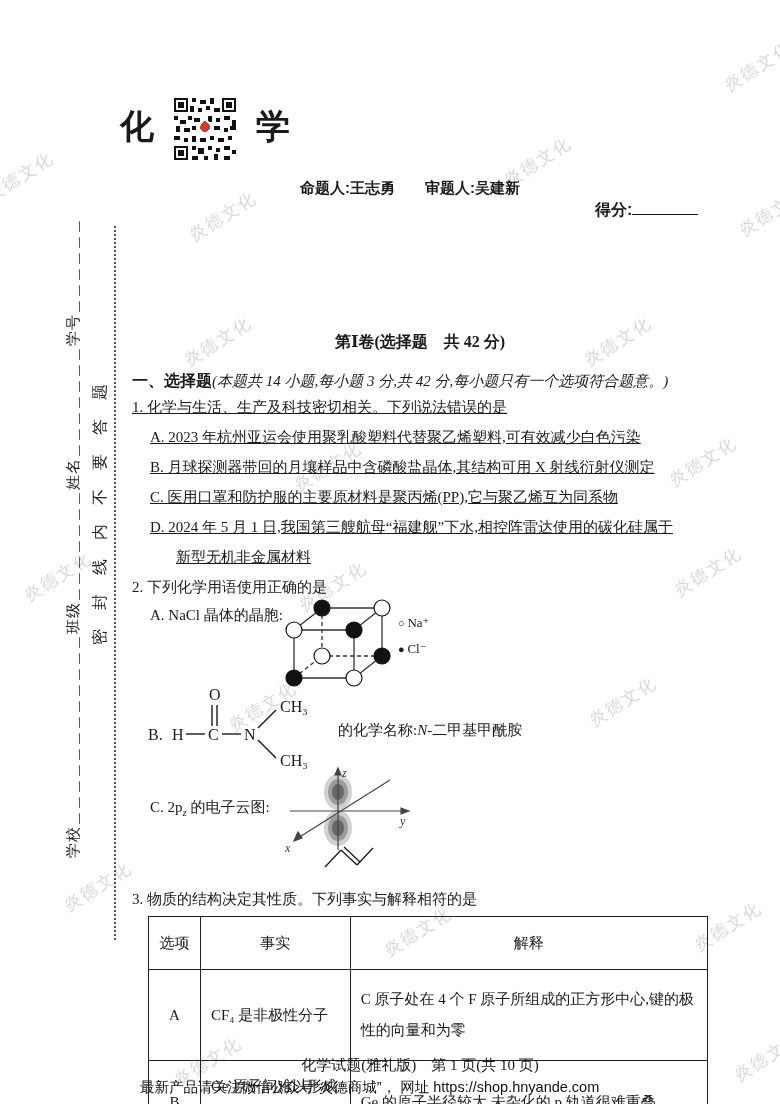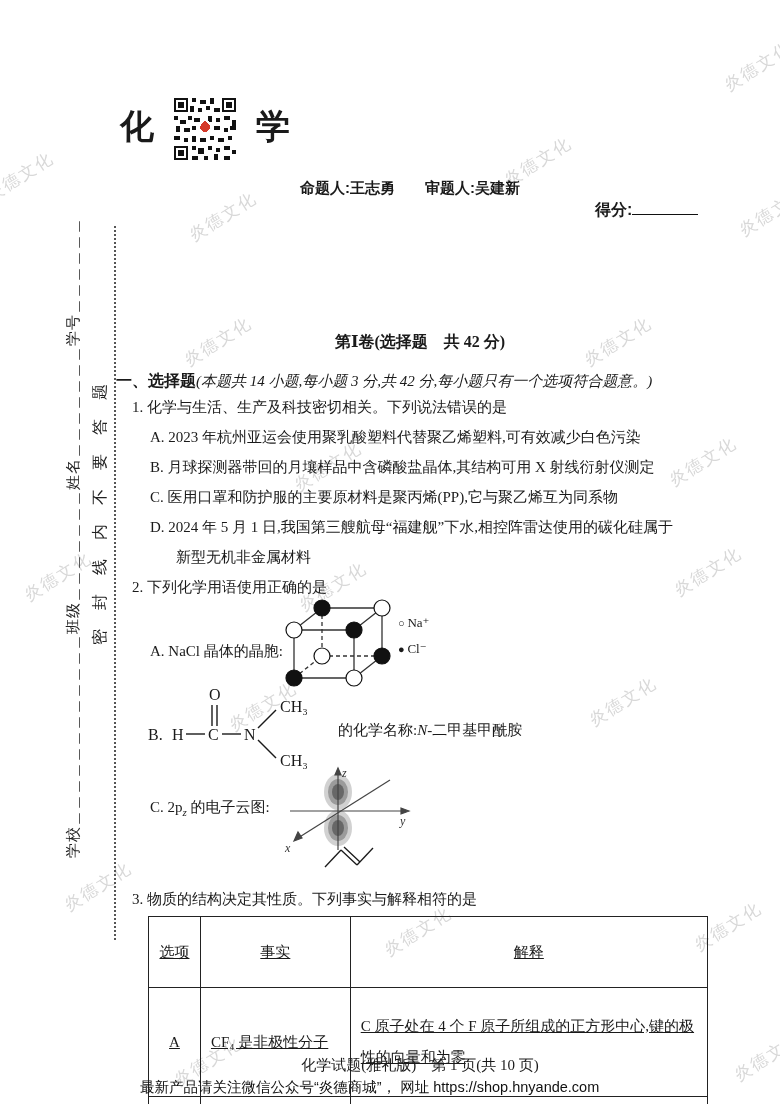--- a/index.html
+++ b/index.html
@@ -52,48 +52,48 @@
     display:inline-block;width:66px;height:15px;border-bottom:1.5px solid #111;
   }
   .qr{position:absolute;left:172px;top:96px;width:66px;height:66px;}
   
   .t{position:absolute;font-size:15px;line-height:30px;}
   .intro{left:132px;top:227px;width:580px;}
   .intro .l1{padding-left:30px;}
   .intro .l2{padding-left:28px;}
   .intro .l3{padding-left:215px;}
   .sec-title{left:132px;top:327px;width:576px;text-align:center;font-weight:bold;font-size:16px;}
-  .part-head{left:116px;top:366px;width:580px;}
+  .part-head{left:132px;top:366px;width:580px;}
   .part-head b{font-size:16px;}
   .part-head .note{font-style:italic;}
-  .q1{left:132px;top:392px;width:585px;}
+  .q1{left:132px;top:392px;width:585px;text-decoration:underline;}
   .q1 .opt{padding-left:18px;}
   .q1 .wrap2{padding-left:44px;}
   .q2stem{left:132px;top:572px;width:580px;}
-  .q2a-label{left:150px;top:636px;}
+  .q2a-label{left:150px;top:600px;}
   .cube-svg{position:absolute;left:276px;top:596px;}
   .legend{position:absolute;left:398px;top:610px;font-size:13px;line-height:26px;}
   .legend .g{font-size:11px;}
   .q2b-svg{position:absolute;left:146px;top:682px;}
   .q2b-caption{left:338px;top:715px;font-size:15px;}
   .q2b-caption .nn{font-style:italic;}
   .q2c-label{left:150px;top:792px;}
   .sub-z{font-size:11px;font-style:italic;vertical-align:sub;}
   .cloud-svg{position:absolute;left:282px;top:766px;}
   .q2d-label{left:150px;top:846px;}
   .zig-svg{position:absolute;left:322px;top:843px;}
   .q3stem{left:132px;top:884px;width:580px;}
   
   .q3table{
     position:absolute;left:148px;top:916px;width:560px;
     border-collapse:collapse;font-size:15px;
   }
   .q3table th,.q3table td{
-    border:1.5px solid #222;padding:19px 10px;line-height:31px;
-    font-weight:normal;vertical-align:middle;text-decoration:underline;
+    border:1.5px solid #222;padding:10px 10px;line-height:31px;
+    font-weight:normal;vertical-align:middle;
   }
   .q3table th{text-align:center;height:32px;}
   .q3table td.c{text-align:center;}
   .q3table tr.rowA td{height:70px;}
   
   .page-line{left:132px;top:1050px;width:576px;text-align:center;font-size:15px;}
   .promo{
     position:absolute;left:140px;top:1078px;font-size:14.5px;
     font-family:"Liberation Sans","DejaVu Sans",sans-serif;color:#111;
   }

